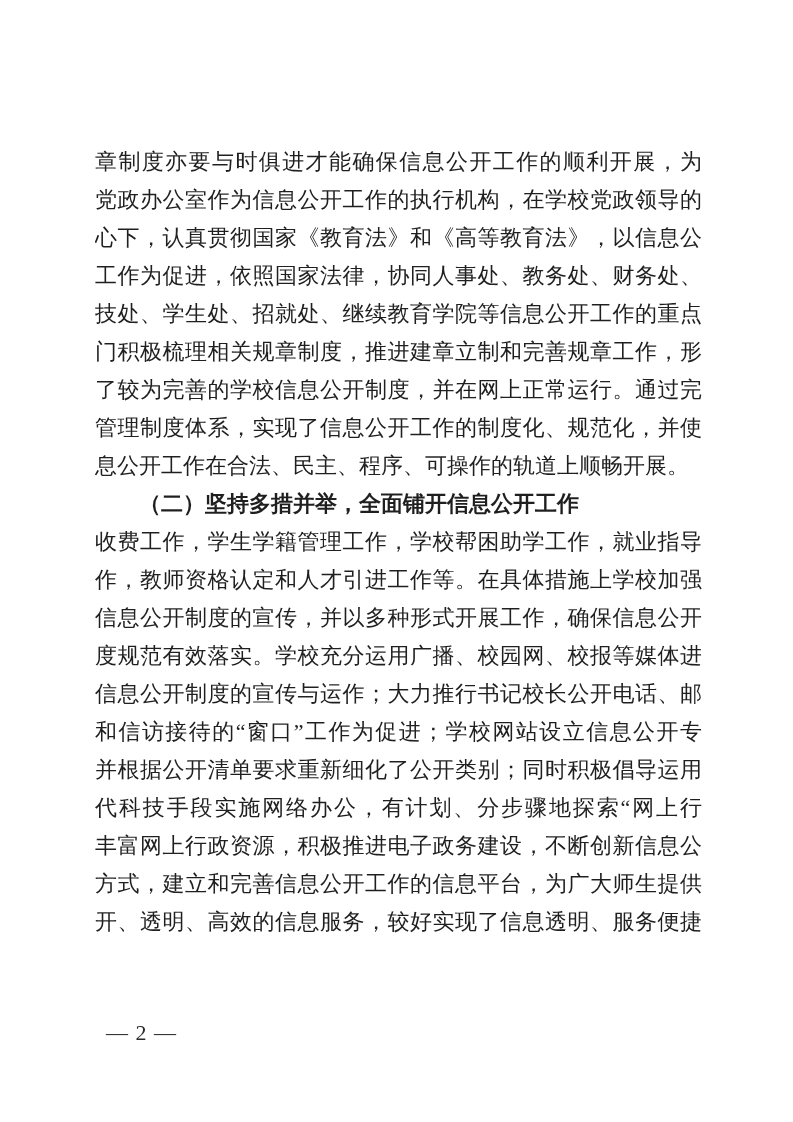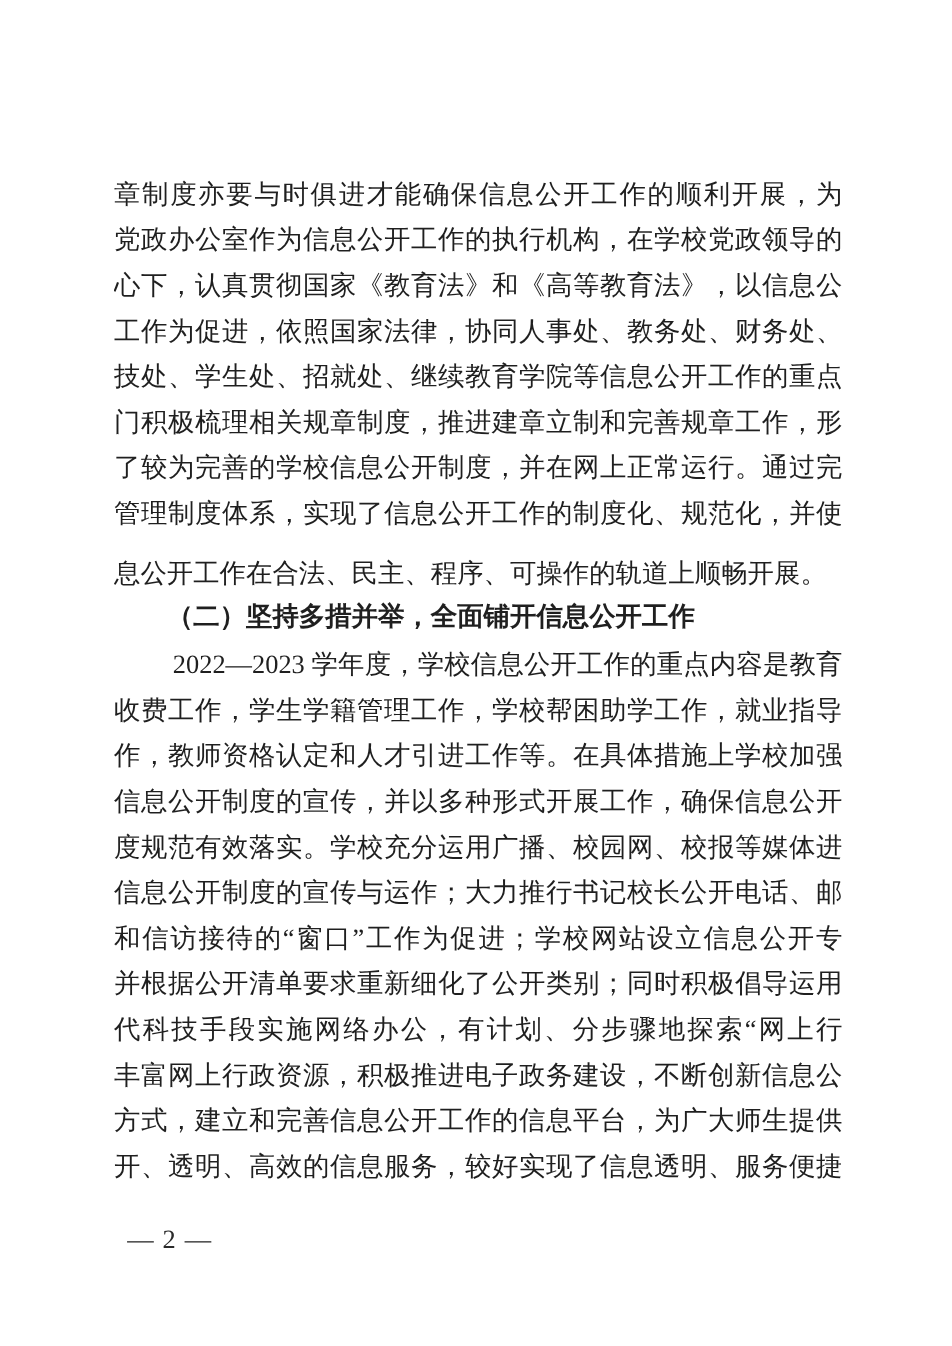--- a/index.html
+++ b/index.html
@@ -33,34 +33,32 @@
     line-height: 38px;
     height: 38px;
     overflow: hidden;
     text-align: justify;
     text-align-last: justify;
     word-break: break-all;
   }
   .line.end {
     text-align: left;
     text-align-last: left;
-    margin-top: 12px;
   }
   .line.indent {
     text-indent: 49px;
   }
   .heading {
     font-size: 22px;
     line-height: 38px;
     height: 38px;
     font-weight: bold;
     padding-left: 44px;
     overflow: hidden;
     white-space: nowrap;
-    font-family: Liberation Mono, monospace;
   }
   .page-number {
     position: absolute;
     left: 106px;
     top: 1020px;
     font-size: 22px;
     line-height: 26px;
     letter-spacing: 1px;
     color: #2a2a2a;
   }
@@ -80,21 +78,20 @@
       <div class="line">技处、学生处、招就处、继续教育学院等信息公开工作的重点部</div>
       <div class="line">门积极梳理相关规章制度，推进建章立制和完善规章工作，形成</div>
       <div class="line">了较为完善的学校信息公开制度，并在网上正常运行。通过完善</div>
       <div class="line">管理制度体系，实现了信息公开工作的制度化、规范化，并使信</div>
       <div class="line end">息公开工作在合法、民主、程序、可操作的轨道上顺畅开展。</div>
     </div>
 
     <div class="heading">（二）坚持多措并举，全面铺开信息公开工作</div>
 
     <div class="para">
-      <div class="line indent">2022—2023 学年度，学校信息公开工作的重点内容是教育</div>
       <div class="line">收费工作，学生学籍管理工作，学校帮困助学工作，就业指导工</div>
       <div class="line">作，教师资格认定和人才引进工作等。在具体措施上学校加强了</div>
       <div class="line">信息公开制度的宣传，并以多种形式开展工作，确保信息公开制</div>
       <div class="line">度规范有效落实。学校充分运用广播、校园网、校报等媒体进行</div>
       <div class="line">信息公开制度的宣传与运作；大力推行书记校长公开电话、邮箱</div>
       <div class="line">和信访接待的“窗口”工作为促进；学校网站设立信息公开专栏，</div>
       <div class="line">并根据公开清单要求重新细化了公开类别；同时积极倡导运用现</div>
       <div class="line">代科技手段实施网络办公，有计划、分步骤地探索“网上行政”，</div>
       <div class="line">丰富网上行政资源，积极推进电子政务建设，不断创新信息公开</div>
       <div class="line">方式，建立和完善信息公开工作的信息平台，为广大师生提供公</div>

